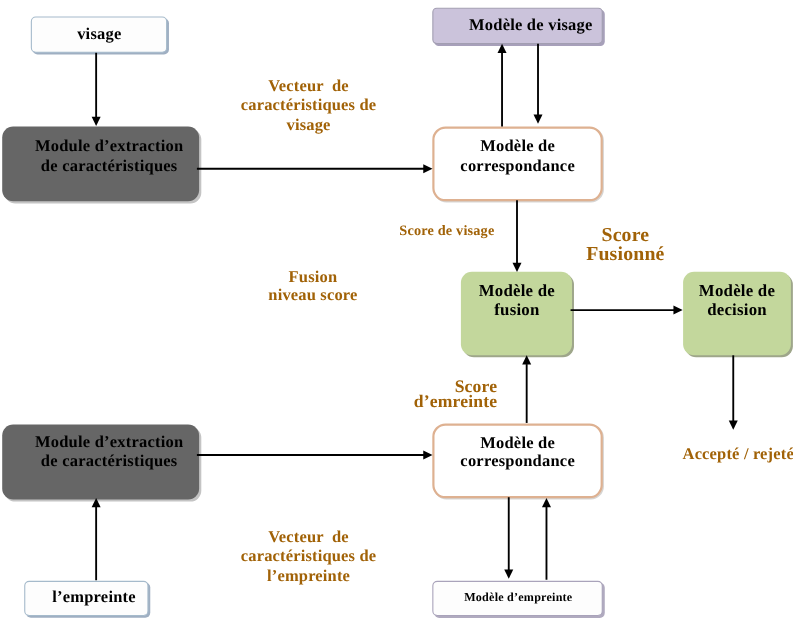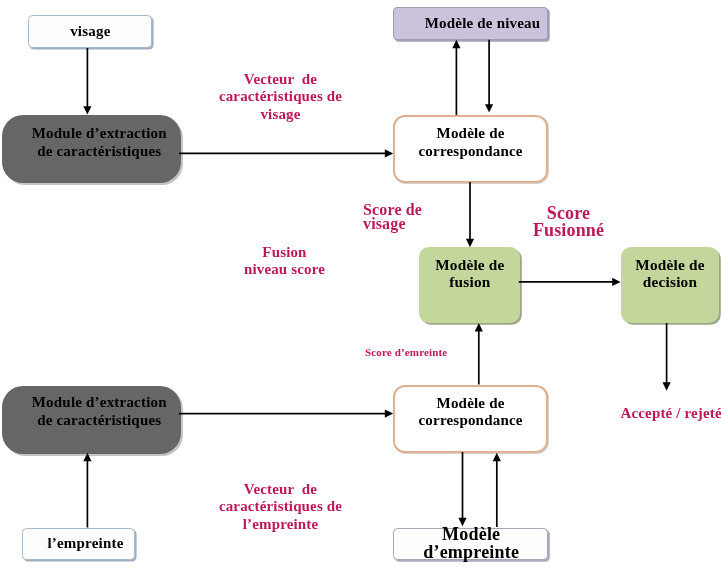--- a/index.html
+++ b/index.html
@@ -6,60 +6,60 @@
   html,body{margin:0;padding:0;background:#ffffff;}
   body{width:721px;height:578px;overflow:hidden;
        font-family:"Liberation Serif",serif;}
   #stage{position:relative;width:721px;height:513px;background:#fff;}
 
   .box{position:absolute;box-sizing:border-box;display:flex;
        align-items:center;justify-content:center;text-align:center;
        font-weight:bold;color:#000;white-space:pre-line;letter-spacing:0.2px;}
 
   
-  .b-gray{background:#666666;border-radius:21px;font-size:15px;line-height:17.8px;
+  .b-gray{background:#666666;border-radius:10px;font-size:15px;line-height:17.8px;
           box-shadow:2px 2px 0 0 #c4c4c4;padding-left:16px;}
   
   .b-blue{background:#fdfdfd;border:1.4px solid #a5bacb;border-radius:4.5px;
           font-size:15px;line-height:17.8px;
           box-shadow:1.6px 1.6px 0 0 #9fafc2;}
   
   .b-purple{background:#cbc3db;border:1px solid #a29eb1;border-radius:4px;
             font-size:15px;line-height:17.8px;
             box-shadow:1.8px 1.8px 0 0 #a7a0ba;}
   
   .b-purpleout{background:#fdfdfd;border:1.4px solid #a9a3ba;border-radius:4.5px;
-               font-size:18px;line-height:17.8px;
+               font-size:11px;line-height:17.8px;
                box-shadow:1.8px 1.8px 0 0 #b0aabf;}
   
   .b-orange{background:#ffffff;border:2px solid #deb191;border-radius:12px;
             font-size:15px;line-height:17.8px;
             box-shadow:1px 1px 0 0 rgba(165,160,155,0.45);}
   
   .b-green{background:#c3d79c;border-radius:10px;font-size:15.3px;line-height:16.9px;
            box-shadow:1.8px 1.8px 0 0 #9ea68a;}
 
-  .lbl{position:absolute;font-weight:bold;color:#be185d;text-align:center;
+  .lbl{position:absolute;font-weight:bold;color:#a16207;text-align:center;
        white-space:pre-wrap;letter-spacing:0.15px;}
 
   svg.arrows{position:absolute;left:0;top:0;width:721px;height:578px;}
   svg.arrows line{stroke:#000;stroke-width:1.7;fill:none;}
   svg.arrows polygon{fill:#000;stroke:none;}
 </style>
 </head>
 <body>
 
 <div id="stage">
 
   <div class="box b-blue" style="left:28.2px;top:14.9px;width:124.3px;height:32.9px;padding-top:2px;">visage</div>
 
   <div class="box b-gray" style="left:2px;top:115px;width:178.5px;height:68px;padding-bottom:12px;">Module d’extraction
 de caractéristiques</div>
 
-  <div class="box b-purple" style="left:393.2px;top:7px;width:154.7px;height:33px;padding-left:24px;">Modèle de niveau</div>
+  <div class="box b-purple" style="left:393.2px;top:7px;width:154.7px;height:33px;padding-left:24px;">Modèle de visage</div>
 
   <div class="box b-orange" style="left:392.7px;top:115px;width:155.8px;height:68.4px;padding-bottom:13px;">Modèle de
 correspondance</div>
 
   <div class="box b-green" style="left:419.4px;top:247.4px;width:101px;height:75.2px;padding-bottom:22px;">Modèle de
 fusion</div>
 
   <div class="box b-green" style="left:620.6px;top:247.3px;width:98.8px;height:75.6px;padding-bottom:22px;">Modèle de
 decision</div>
 
@@ -74,23 +74,23 @@
   <div class="box b-purpleout" style="left:392.8px;top:528px;width:154.8px;height:32.2px;padding-left:2px;">Modèle d’empreinte</div>
 
   <div class="lbl" style="left:200px;top:71px;width:161px;font-size:15px;line-height:17.3px;">Vecteur  de
 caractéristiques de
 visage</div>
 
   <div class="lbl" style="left:200px;top:481px;width:161px;font-size:15px;line-height:17.3px;">Vecteur  de
 caractéristiques de
 l’empreinte</div>
 
-  <div class="lbl" style="left:363px;top:203px;width:95px;font-size:16px;line-height:14px;text-align:left;">Score de visage</div>
+  <div class="lbl" style="left:363px;top:203px;width:95px;font-size:13px;line-height:14px;text-align:left;">Score de visage</div>
 
-  <div class="lbl" style="left:365px;top:345px;width:100px;font-size:11px;line-height:14px;text-align:left;">Score d’emreinte</div>
+  <div class="lbl" style="left:352px;top:345px;width:100px;font-size:16px;line-height:14px;text-align:right;">Score d’emreinte</div>
 
   <div class="lbl" style="left:526.5px;top:205px;width:84px;font-size:18px;line-height:17.2px;">Score
 Fusionné</div>
 
   <div class="lbl" style="left:229.5px;top:243.5px;width:110px;font-size:15px;line-height:17.2px;">Fusion
 niveau score</div>
 
   <div class="lbl" style="left:620.5px;top:405px;width:108px;font-size:15px;line-height:17.3px;text-align:left;">Accepté / rejeté</div>
 
   <svg class="arrows" viewBox="0 0 721 578">

